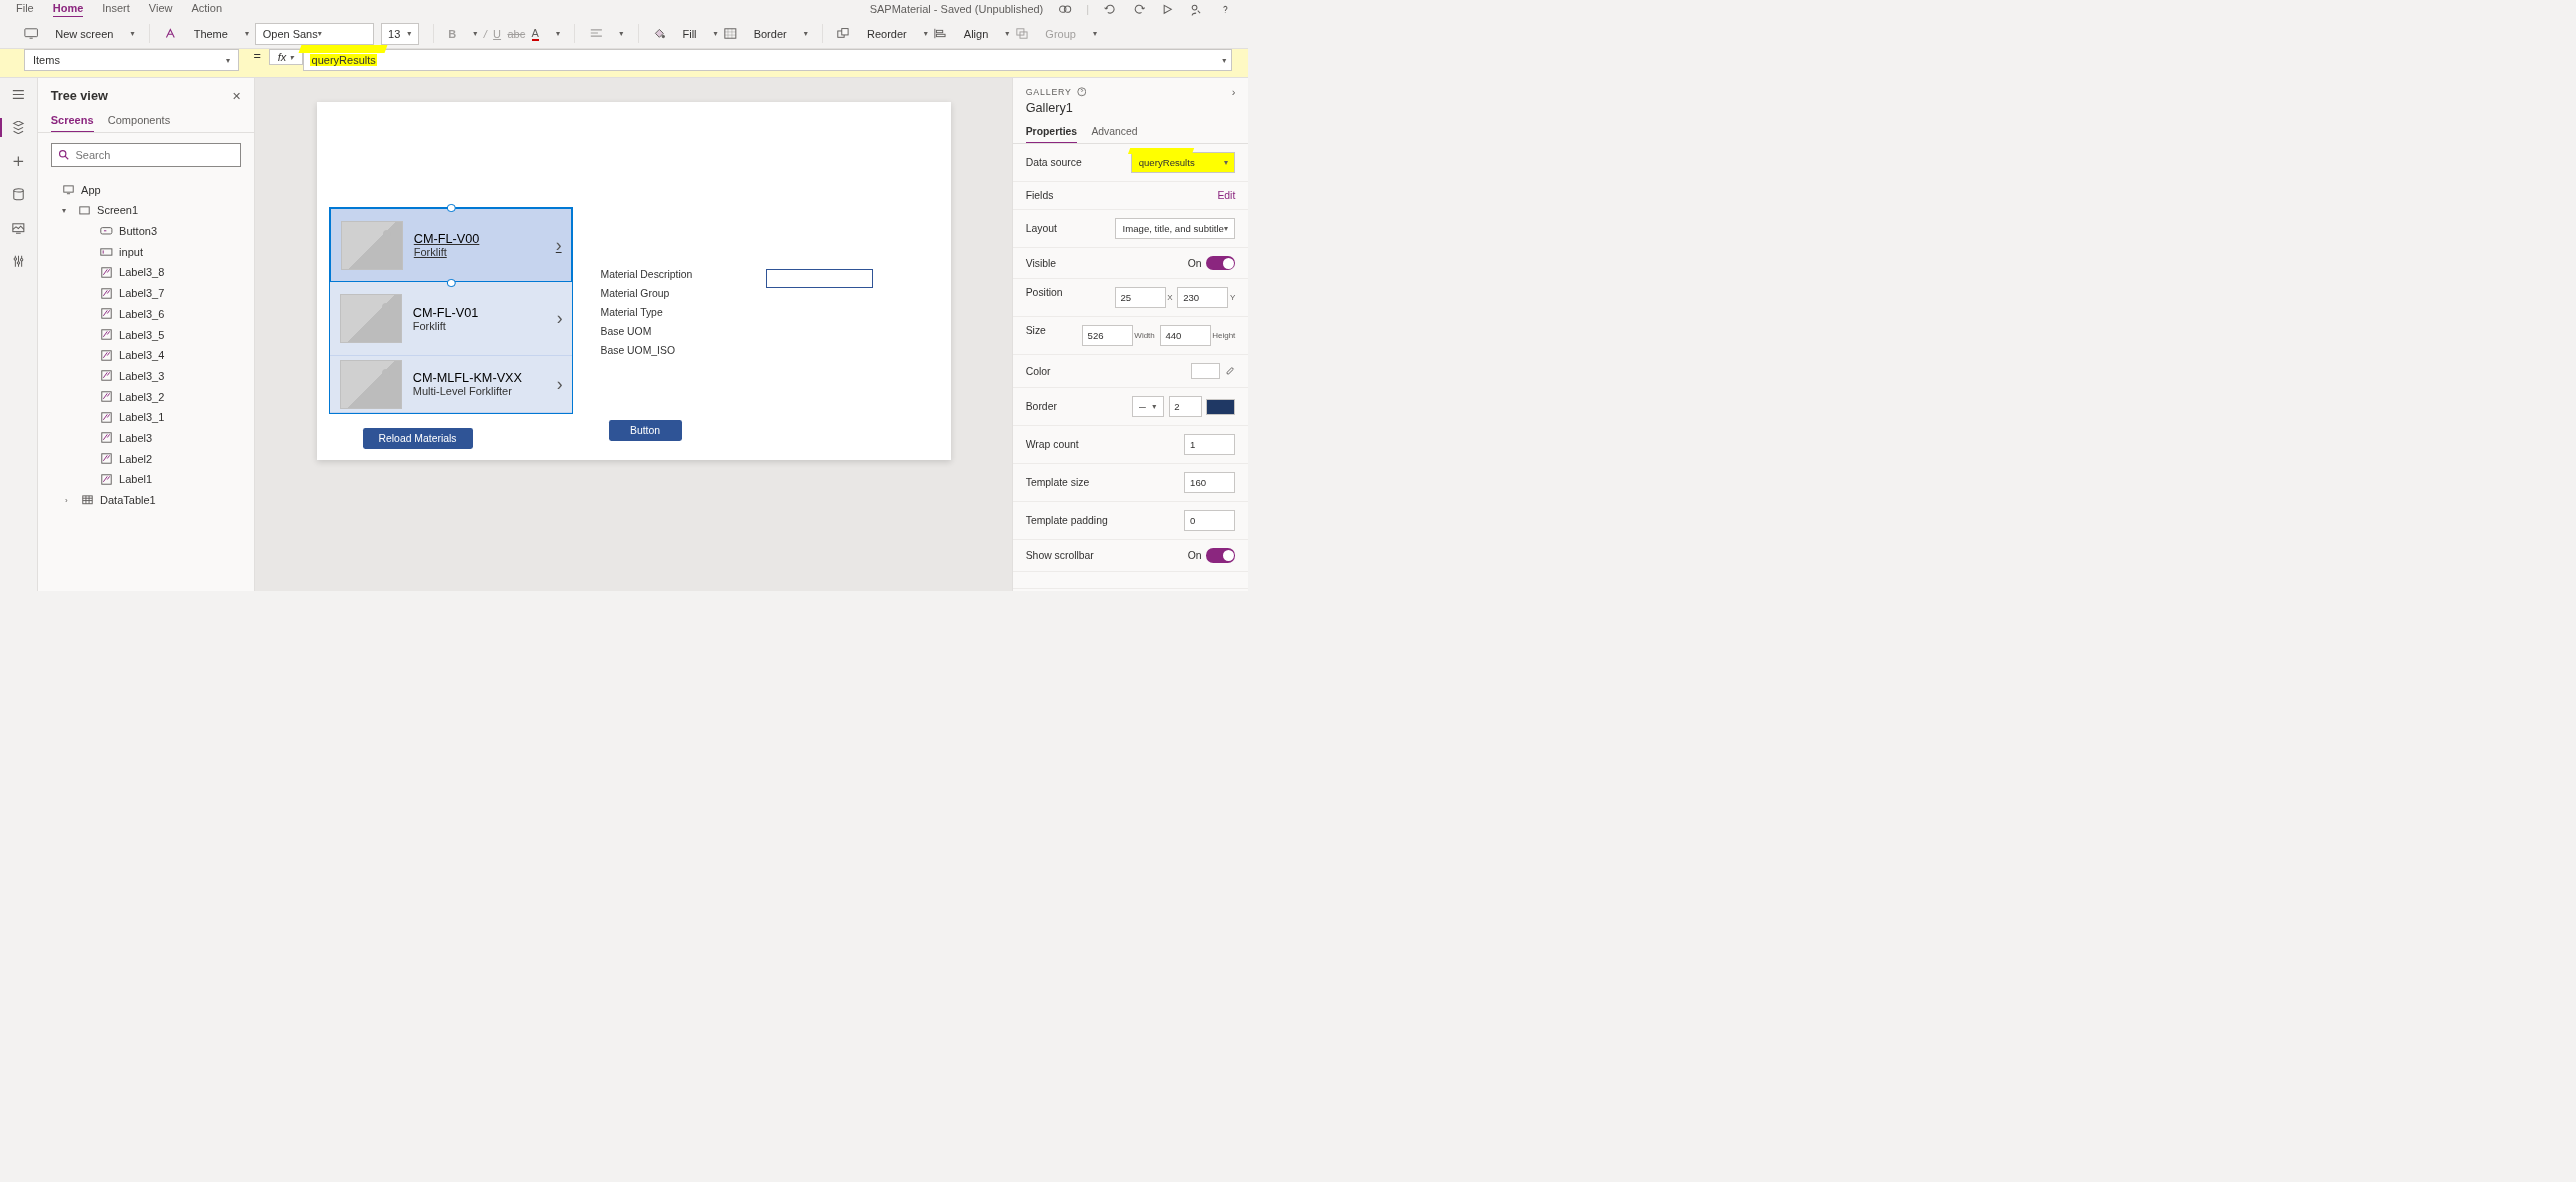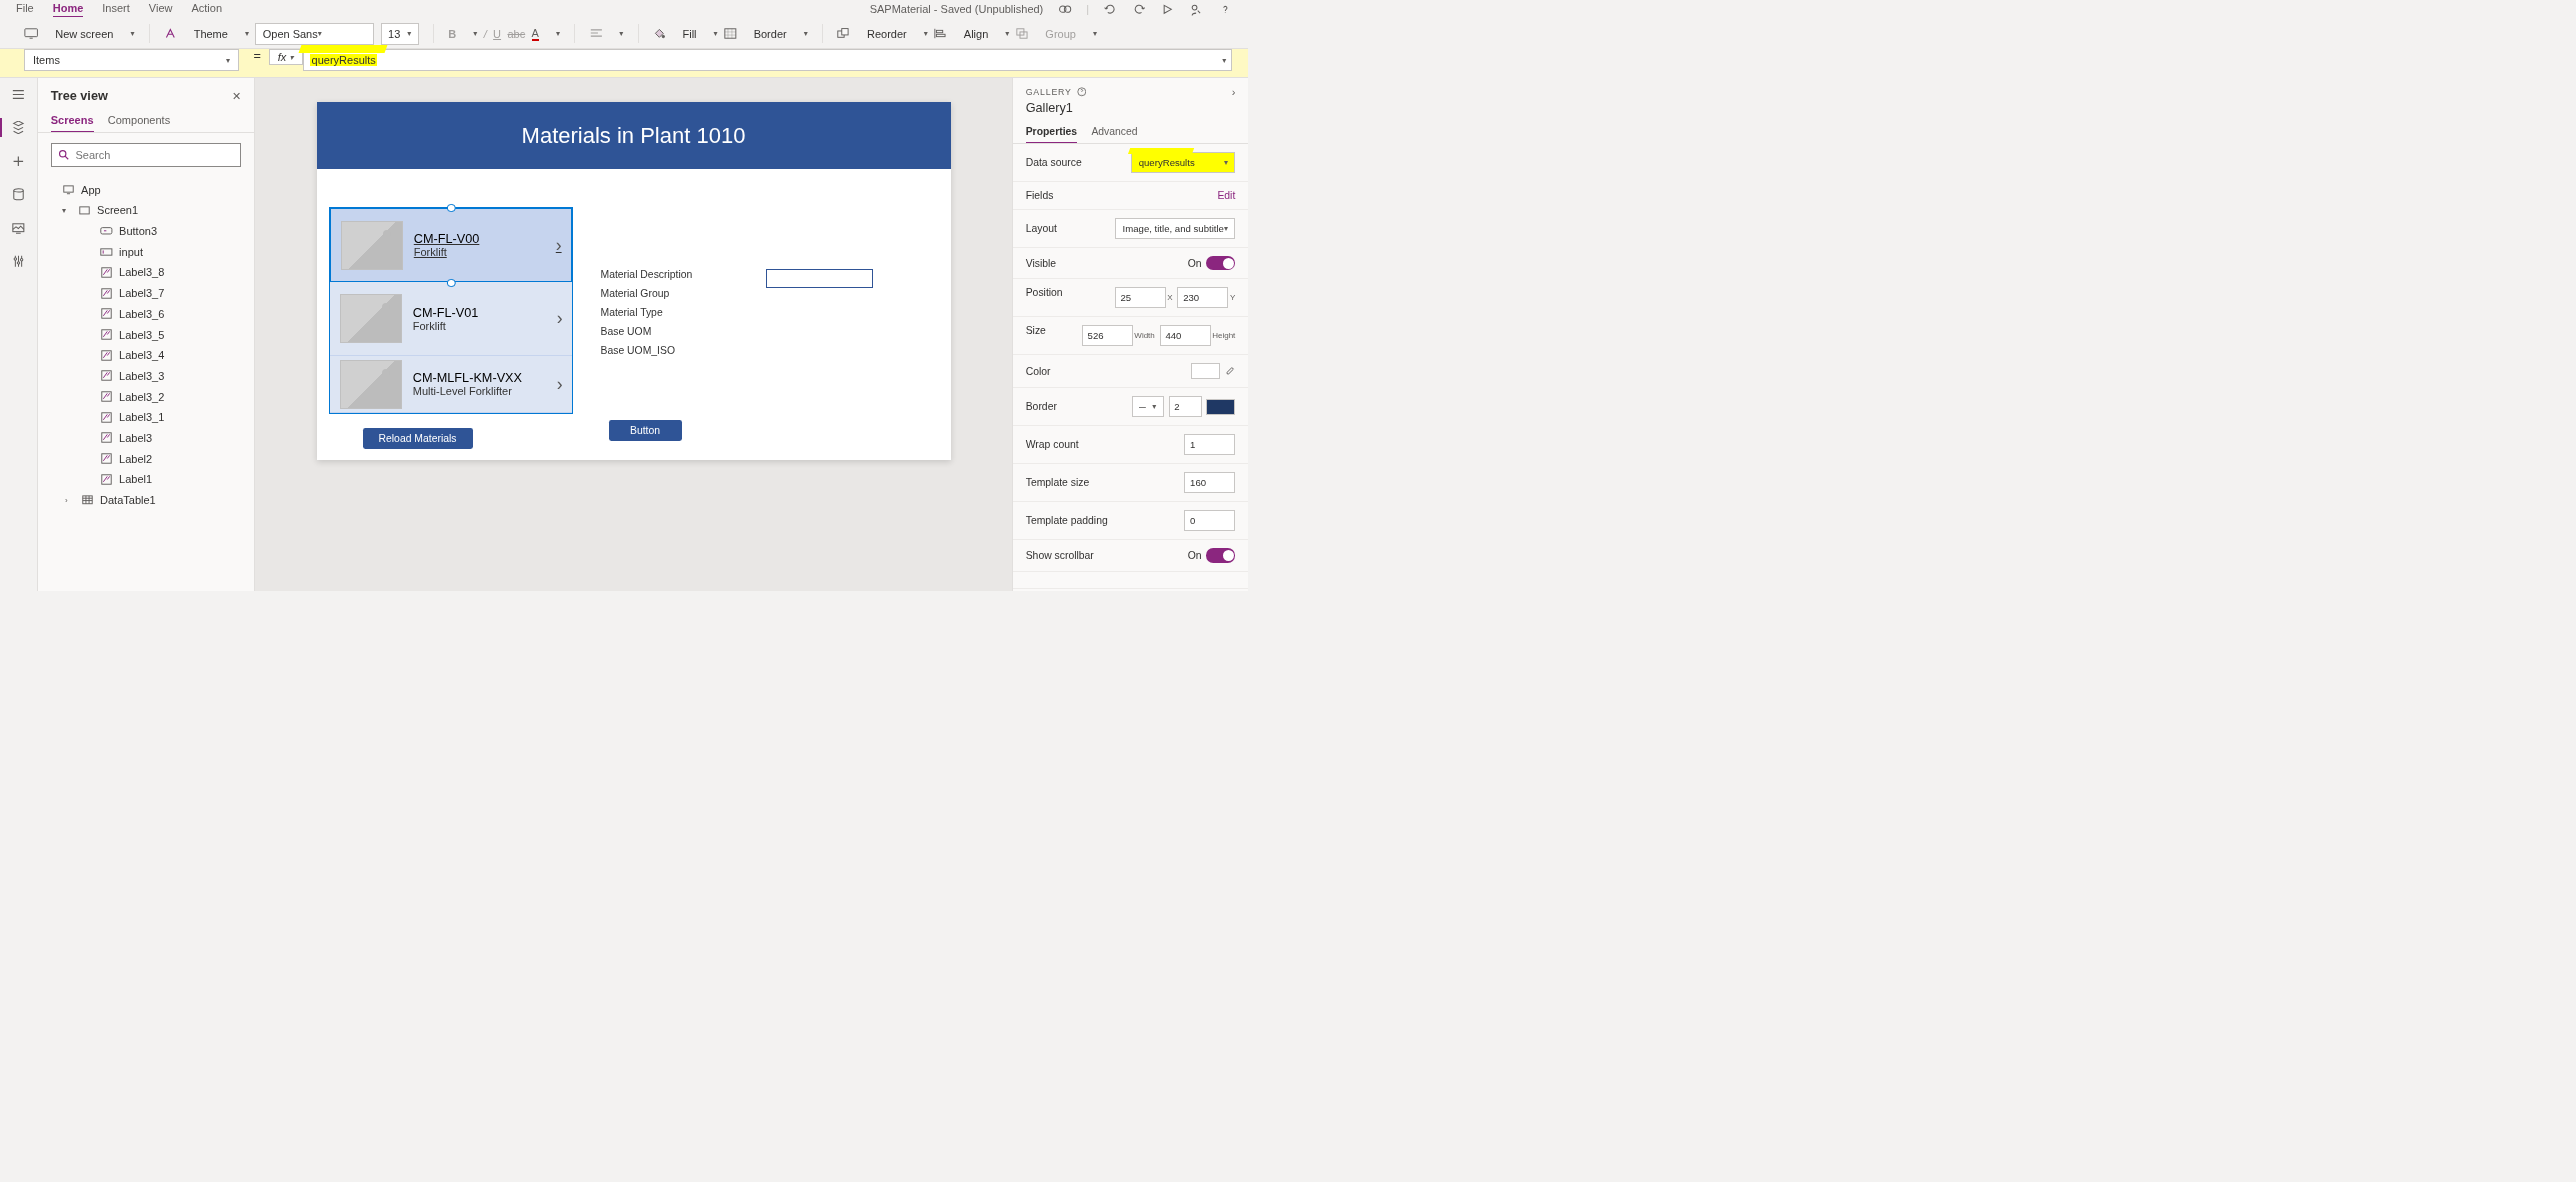--- a/index.html
+++ b/index.html
@@ -484,21 +484,20 @@
               </svg>
             </span>
             <span>DataTable1</span>
           </div>
         </div>
     </div>
   </div>
 
   <div class="canvas">
     <div class="app-screen">
-      <div class="app-header">Materials in Plant 1010</div>
       <div class="gallery">
         <div class="sel-handles"></div>
         <div class="gitem first">
           <div class="gimg"></div>
           <div class="gtxt">
               <div class="t1">CM-FL-V00</div>
               <div class="t2">Forklift</div>
             </div>
           <div class="garrow">›</div>
         </div>

